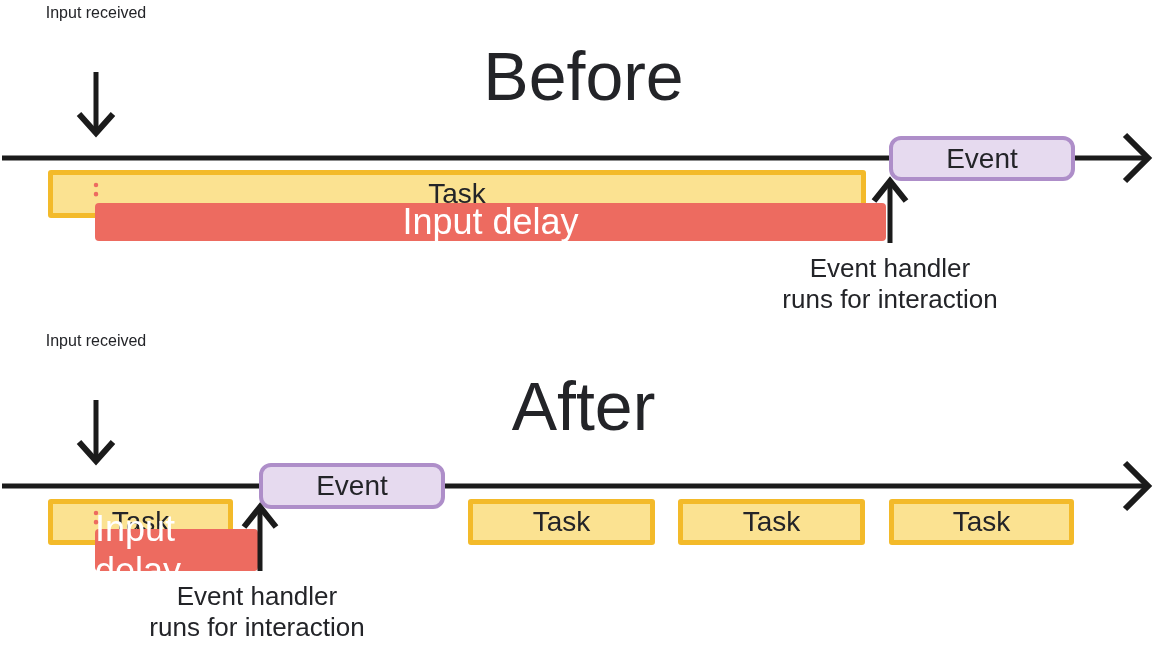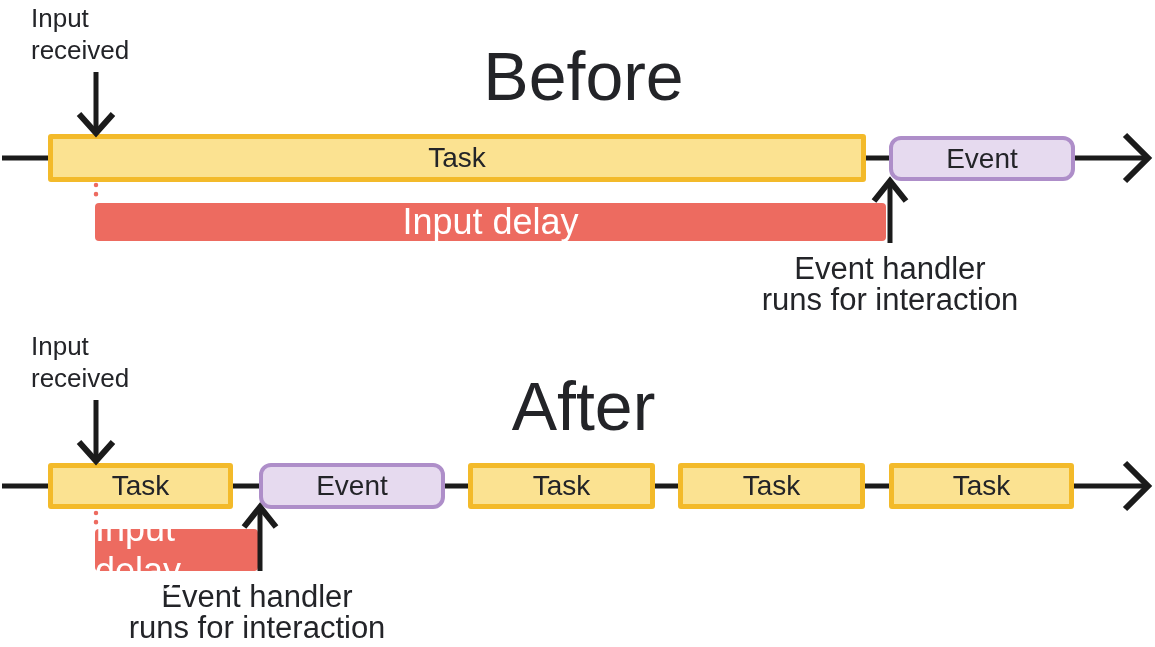--- a/index.html
+++ b/index.html
@@ -38,38 +38,39 @@
     left: 6px;
     width: 1155px;
     text-align: center;
     font-size: 68px;
     font-weight: 400;
     line-height: 1;
     z-index: 1;
   }
   .small-label {
     position: absolute;
-    text-align: left;
-    font-size: 26px;
+    text-align: center;
+    font-size: 16px;
     line-height: 1.22;
     z-index: 1;
   }
   .bar {
     position: absolute;
     box-sizing: border-box;
     display: flex;
     align-items: center;
     justify-content: center;
     font-size: 28px;
     z-index: 2;
   }
   .bar.task {
     background: var(--task-fill, #fbe291);
     border: 5px solid var(--task-border, #f3ba2a);
     border-radius: 3px;
+    margin-top: 36px;
   }
   .bar.event {
     background: var(--event-fill, #e6daef);
     border: 4px solid var(--event-border, #ae8ec9);
     border-radius: 12px;
   }
   .delay {
     position: absolute;
     background: var(--delay-fill, #ed6b60);
     border-radius: 4px;
@@ -77,21 +78,21 @@
     display: flex;
     align-items: center;
     justify-content: center;
     font-size: 36px;
     z-index: 2;
   }
   .handler-label {
     position: absolute;
     width: 300px;
     text-align: center;
-    font-size: 31px;
+    font-size: 26px;
     line-height: 31px;
     z-index: 1;
   }
 </style>
 </head>
 <body>
 
 <div class="canvas">
 
   <svg class="layer-svg z0" width="1155" height="647" viewBox="0 0 1155 647">

